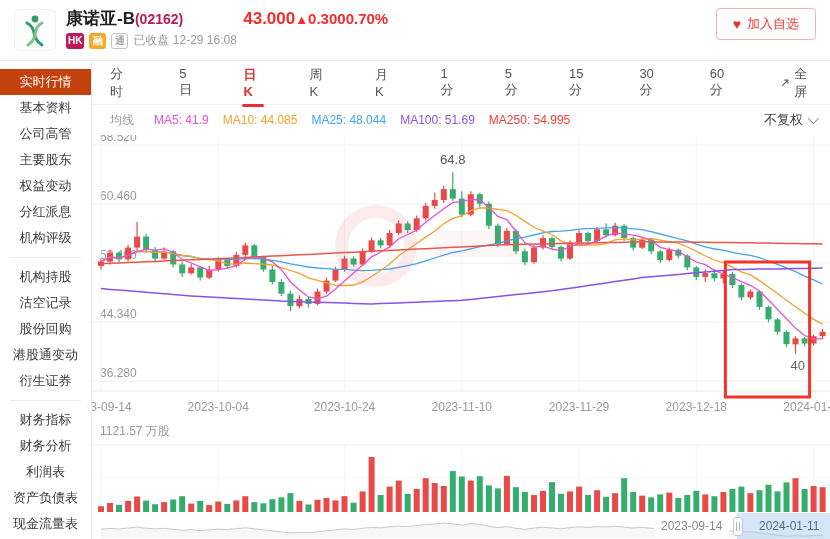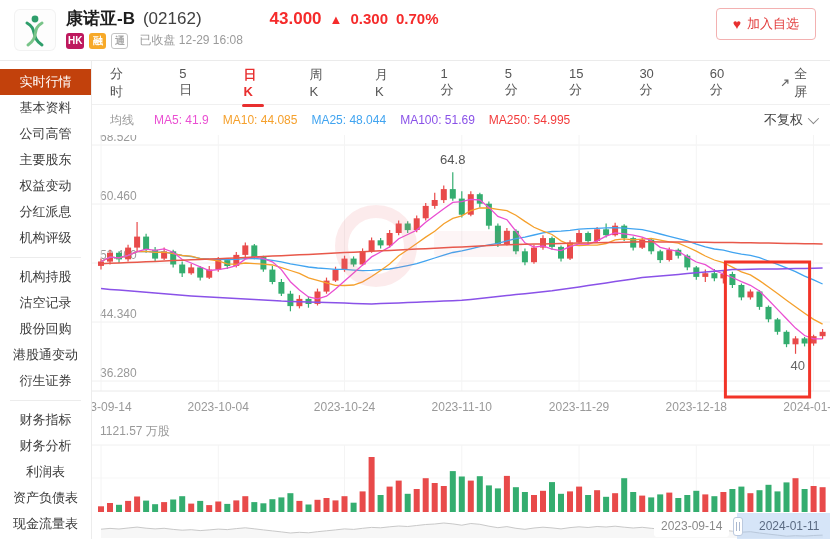--- a/index.html
+++ b/index.html
@@ -3,32 +3,32 @@
 <meta charset="utf-8">
 <style>
   * { margin:0; padding:0; box-sizing:border-box; }
   html,body { background:#fff; }
   body { font-family:"Liberation Sans","DejaVu Sans",sans-serif; color:#333; }
   .page { position:relative; width:830px; height:539px; background:#fff; overflow:hidden; }
 
   
   .header { position:relative; height:61px; border-bottom:1px solid #ebebeb; background:#fff; }
   .logo { position:absolute; left:14px; top:9px; width:42px; height:42px; border-radius:6px; background:#fdfdfd; box-shadow:0 0 0 1px #f2f2f2 inset; }
-  .title-line { position:absolute; left:66px; top:7px; display:flex; align-items:baseline; gap:8px; white-space:nowrap; }
+  .title-line { position:absolute; left:66px; top:7px; display:flex; align-items:baseline; white-space:nowrap; }
   .stock-name { font-size:17px; font-weight:bold; color:#1f1f1f; }
-  .stock-code { font-size:17px; font-weight:normal; color:#404040; }
+  .stock-code { font-size:14px; font-weight:bold; color:#be185d; }
   .price { font-size:17px; font-weight:bold; color:#f52b2b; margin-left:60px; }
   .chg { font-size:15px; font-weight:bold; color:#f52b2b; }
   .arrow-up { font-size:13px; color:#f52b2b; }
   .sub-line { position:absolute; left:66px; top:32px; display:flex; align-items:center; gap:5px; }
   .badge { display:inline-flex; align-items:center; justify-content:center; min-width:17px; height:16px; padding:0 2px; border-radius:3px; font-size:10px; font-weight:bold; color:#fff; }
   .badge.hk { background:#be185d; }
   .badge.b2 { background:#f7a928; }
   .badge.b3 { background:#fff; border:1px solid #c3c3c3; color:#a5a5a5; }
-  .status { font-size:12px; color:#9b9b9b; margin-left:6px; }
+  .status { font-size:12px; color:#9b9b9b; }
   .fav-btn { position:absolute; right:14px; top:8px; display:flex; align-items:center; gap:6px; padding:6px 16px; border:1px solid #f3b1b1; border-radius:4px; color:#e23b3b; font-size:13px; background:#fff; cursor:pointer; }
   .fav-btn .heart { color:#e8302f; font-size:14px; }
 
   
   .body-row { display:flex; height:478px; }
   .sidebar { width:92px; border-right:1px solid #ececec; padding-top:8px; background:#fff; flex:none; }
   .side-item { height:26px; line-height:26px; text-align:center; font-size:13px; color:#3c3c3c; cursor:pointer; }
   .side-item.active { background:#c2410c; color:#fff; font-weight:normal; }
   .side-div { height:1px; background:#ececec; margin:6px 10px; }
   .main { flex:1; position:relative; overflow:hidden; }

